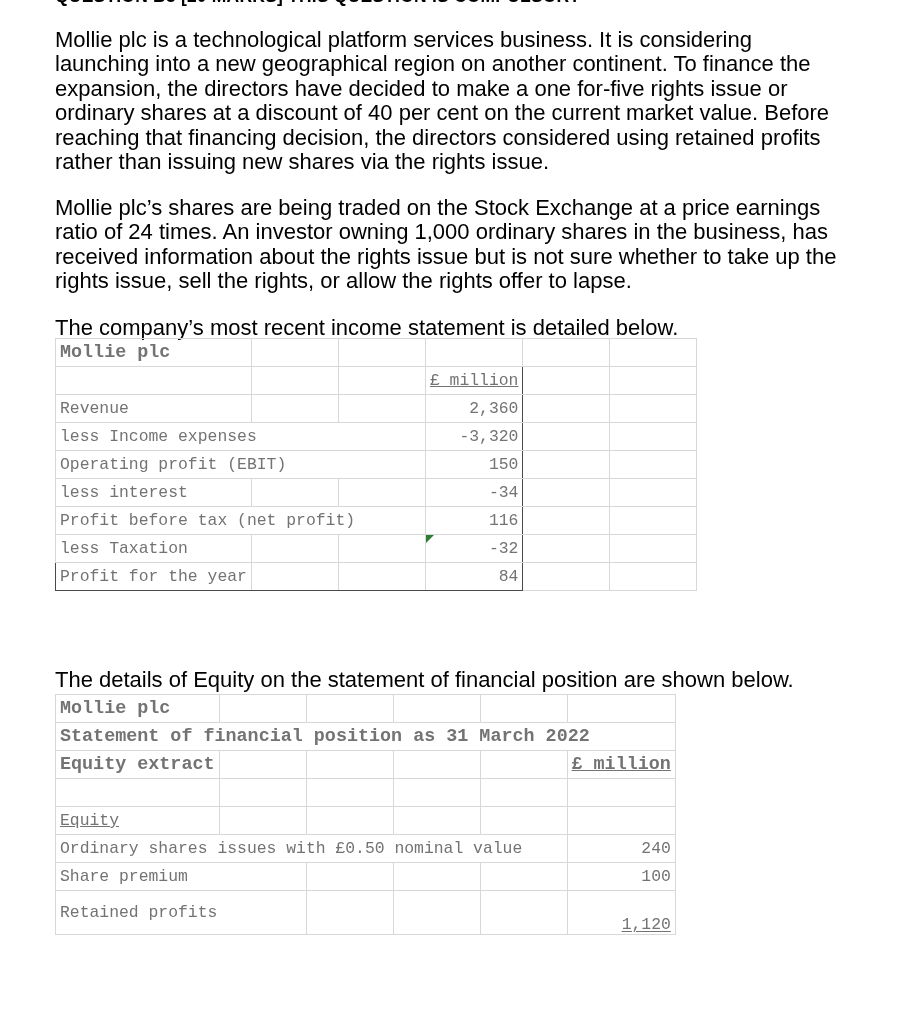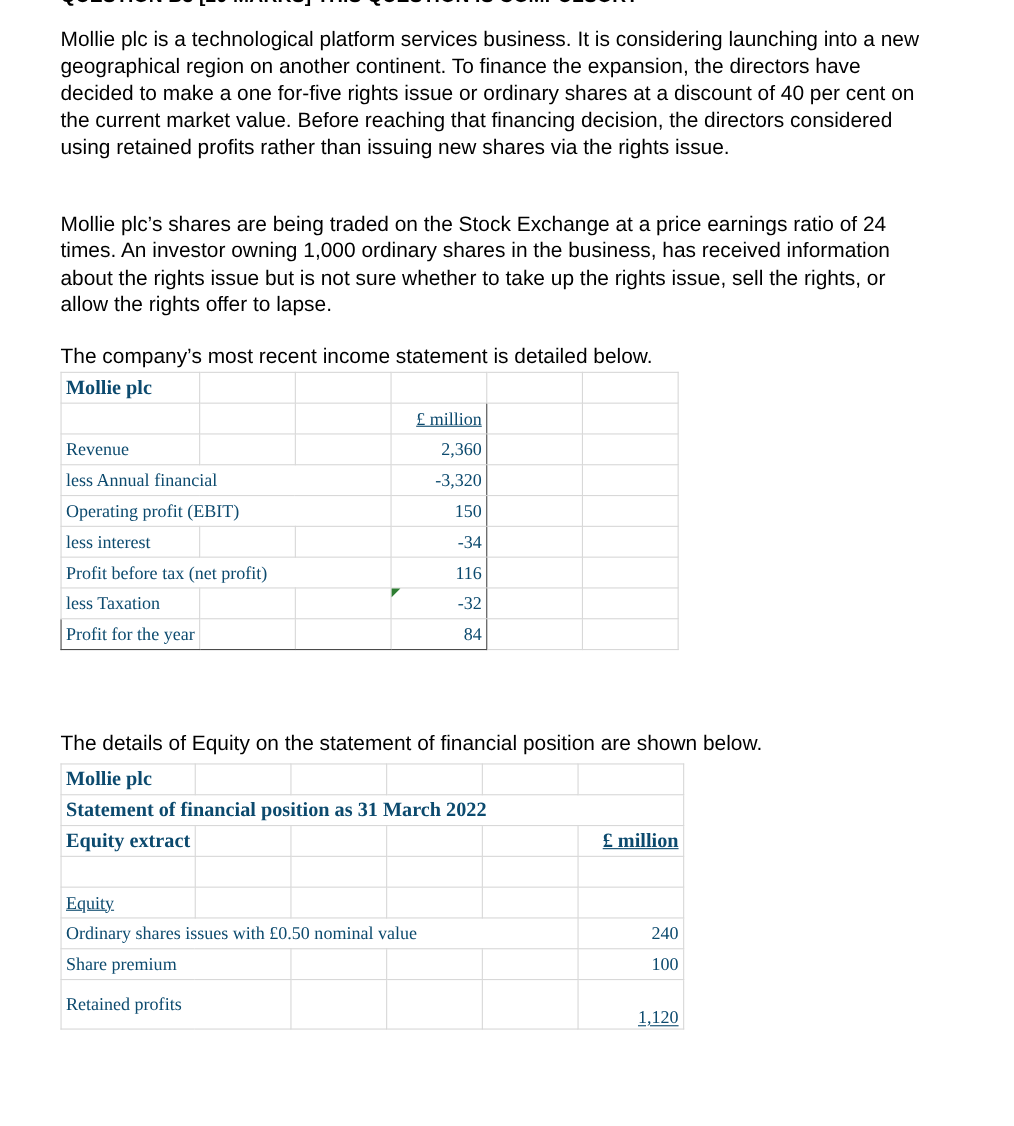--- a/index.html
+++ b/index.html
@@ -34,38 +34,38 @@
     letter-spacing: 0.2px;
     white-space: nowrap;
     font-family: "Liberation Sans", sans-serif;
   }
 
   
   .para {
     position: absolute;
     left: 55px;
     width: 790px;
-    font-size: 19px;
+    font-size: 22px;
     line-height: 24.4px;
     font-family: "Liberation Sans", sans-serif;
     color: #000;
   }
   #para1 { top: 6px; }
   #para2 { top: 174px; }
   #para3 { top: 294px; }
   #para4 { top: 646px; }
 
   
   .sheet {
     position: absolute;
     border-collapse: collapse;
     table-layout: fixed;
-    font-family: Liberation Serif, serif;
+    font-family: Liberation Mono, monospace;
     font-size: 16.4px;
-    color: #0c4a6e;
+    color: #737373;
   }
   .sheet td {
     border: 1px solid #d8d8d8;
     padding: 0 4px;
     height: 27px;
     vertical-align: middle;
     overflow: visible;
     white-space: nowrap;
   }
 
@@ -169,21 +169,21 @@
 
     <tr>
       <td>Revenue</td>
       <td></td>
       <td></td>
       <td class="num bx-l bx-r">2,360</td>
       <td></td>
       <td></td>
     </tr>
     <tr>
-      <td colspan="3">less  Annual financial</td>
+      <td colspan="3">less  Income expenses</td>
       <td class="num bx-l bx-r">-3,320</td>
       <td></td>
       <td></td>
     </tr>
     <tr>
       <td colspan="3">Operating profit (EBIT)</td>
       <td class="num bx-l bx-r">150</td>
       <td></td>
       <td></td>
     </tr>

